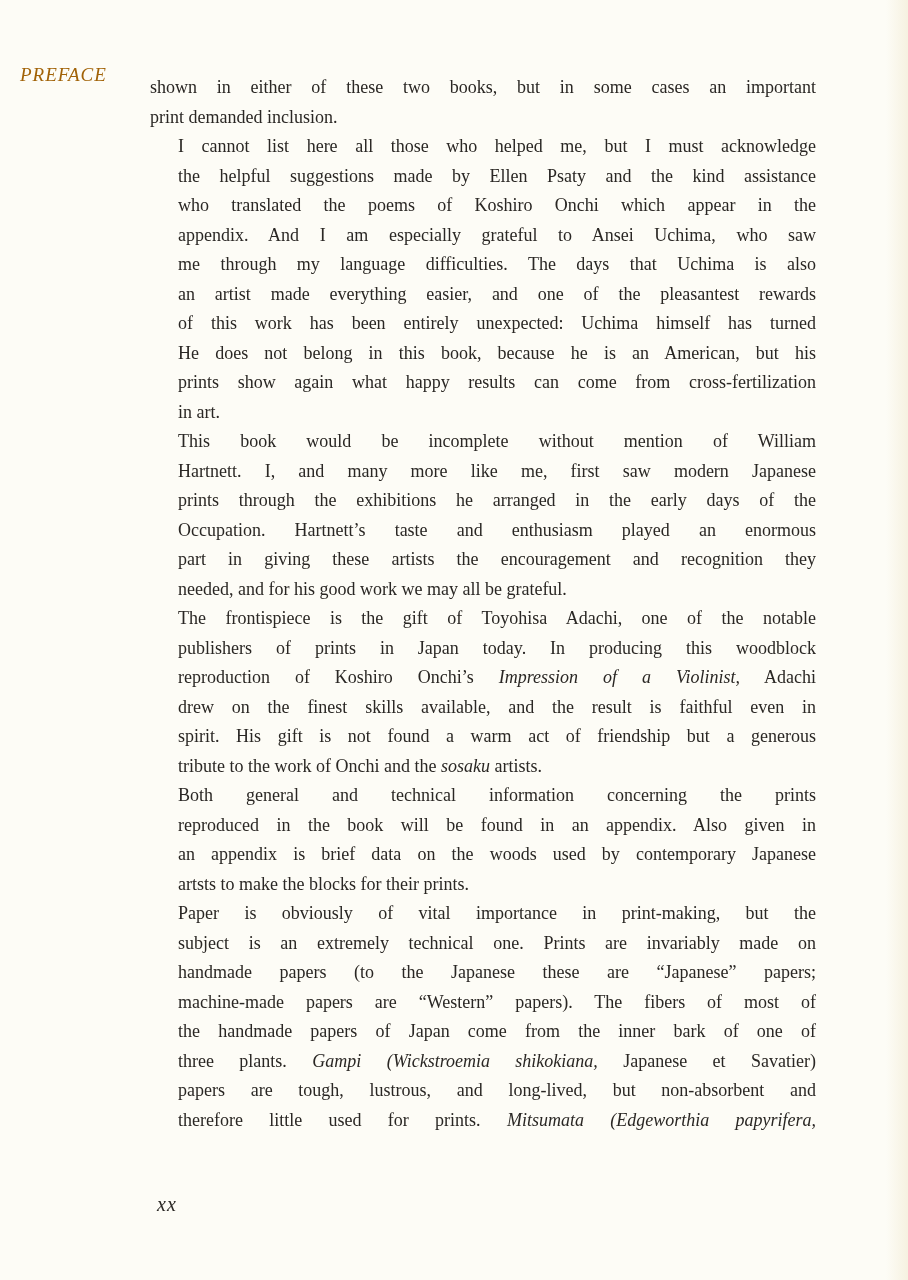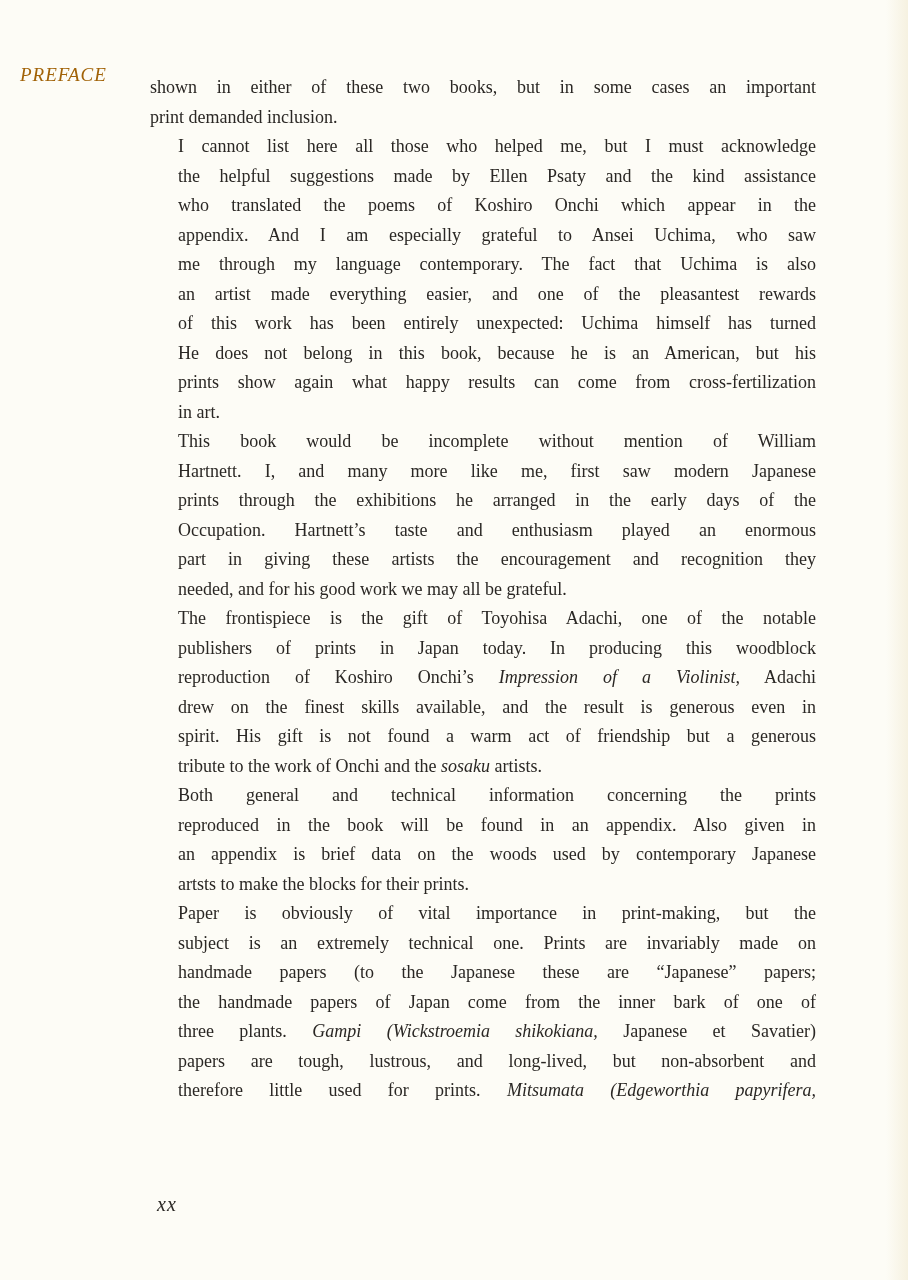--- a/index.html
+++ b/index.html
@@ -90,53 +90,54 @@
 <div class="text-block" id="body-text">
     <div class="para">
       <span class="line first" style=""><span>shown in either of these two books, but in some cases an important</span></span>
       <span class="line last" style=""><span>print demanded inclusion.</span></span>
     </div>
     <div class="para indent">
       <span class="line first" style=""><span>I cannot list here all those who helped me, but I must acknowledge</span></span>
       <span class="line" style=""><span>the helpful suggestions made by Ellen Psaty and the kind assistance</span></span>
       <span class="line" style=""><span>who translated the poems of Koshiro Onchi which appear in the</span></span>
       <span class="line" style=""><span>appendix. And I am especially grateful to Ansei Uchima, who saw</span></span>
-      <span class="line" style=""><span>me through my language contemporary.  The fact that Uchima is also</span></span>
+      <span class="line" style=""><span>me through my language difficulties.  The days that Uchima is also</span></span>
       <span class="line" style=""><span>an artist made everything easier, and one of the pleasantest rewards</span></span>
       <span class="line" style=""><span>of this work has been entirely unexpected: Uchima himself has turned</span></span>
       <span class="line" style=""><span>He does not belong in this book, because he is an American, but his</span></span>
       <span class="line" style=""><span>prints show again what happy results can come from cross-fertilization</span></span>
       <span class="line last" style=""><span>in art.</span></span>
     </div>
     <div class="para indent">
       <span class="line first" style=""><span>This book would be incomplete without mention of William</span></span>
       <span class="line" style=""><span>Hartnett.  I, and many more like me, first saw modern Japanese</span></span>
       <span class="line" style=""><span>prints through the exhibitions he arranged in the early days of the</span></span>
       <span class="line" style=""><span>Occupation.  Hartnett’s taste and enthusiasm played an enormous</span></span>
       <span class="line" style=""><span>part in giving these artists the encouragement and recognition they</span></span>
       <span class="line last" style=""><span>needed, and for his good work we may all be grateful.</span></span>
     </div>
     <div class="para indent">
       <span class="line first" style=""><span>The frontispiece is the gift of Toyohisa Adachi, one of the notable</span></span>
       <span class="line" style=""><span>publishers of prints in Japan today.  In producing this woodblock</span></span>
       <span class="line" style=""><span>reproduction of Koshiro Onchi’s </span><span class="it">Impression of a Violinist,</span><span> Adachi</span></span>
-      <span class="line" style=""><span>drew on the finest skills available, and the result is generous even in</span></span>
+      <span class="line" style=""><span>drew on the finest skills available, and the result is faithful even in</span></span>
       <span class="line" style=""><span>spirit.  His gift is not found a warm act of friendship but a generous</span></span>
       <span class="line last" style=""><span>tribute to the work of Onchi and the </span><span class="it">sosaku</span><span> artists.</span></span>
     </div>
     <div class="para indent">
       <span class="line first" style=""><span>Both general and technical information concerning the prints</span></span>
       <span class="line" style=""><span>reproduced in the book will be found in an appendix.  Also given in</span></span>
       <span class="line" style=""><span>an appendix is brief data on the woods used by contemporary Japanese</span></span>
       <span class="line last" style=""><span>artsts to make the blocks for their prints.</span></span>
     </div>
     <div class="para indent">
       <span class="line first" style=""><span>Paper is obviously of vital importance in print-making, but the</span></span>
       <span class="line" style=""><span>subject is an extremely technical one.  Prints are invariably made on</span></span>
       <span class="line" style=""><span>handmade papers (to the Japanese these are “Japanese” papers;</span></span>
+      <span class="line" style=""><span>machine-made papers are “Western” papers). The fibers of most of</span></span>
       <span class="line" style=""><span>the handmade papers of Japan come from the inner bark of one of</span></span>
       <span class="line" style=""><span>three plants.  </span><span class="it">Gampi (Wickstroemia shikokiana,</span><span> Japanese et Savatier)</span></span>
       <span class="line" style=""><span>papers are tough, lustrous, and long-lived, but non-absorbent and</span></span>
       <span class="line" style=""><span>therefore little used for prints.  </span><span class="it">Mitsumata (Edgeworthia papyrifera,</span></span>
     </div>
   </div>
 
 <div class="folio">xx</div>
 
 </body></html>

